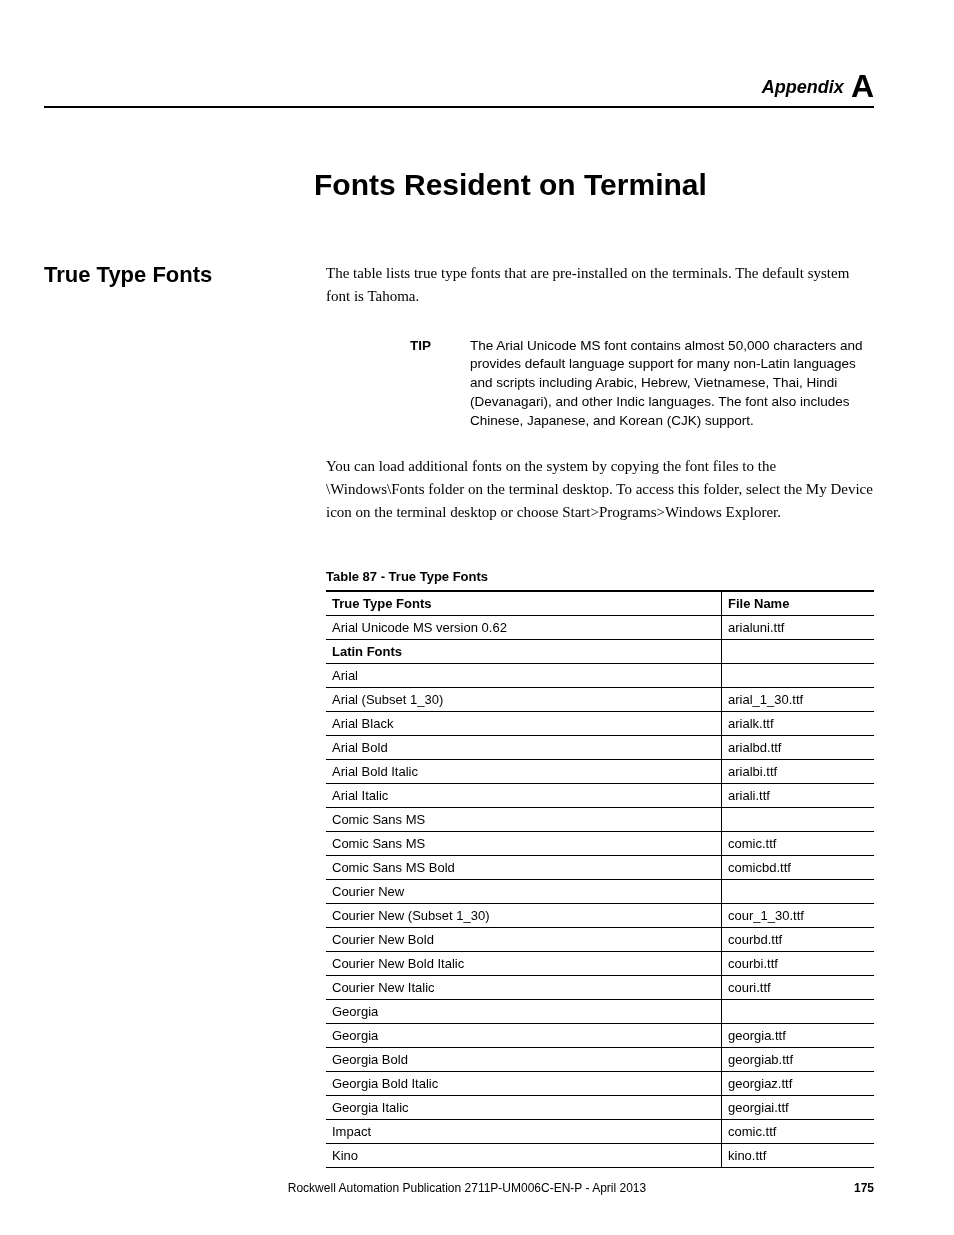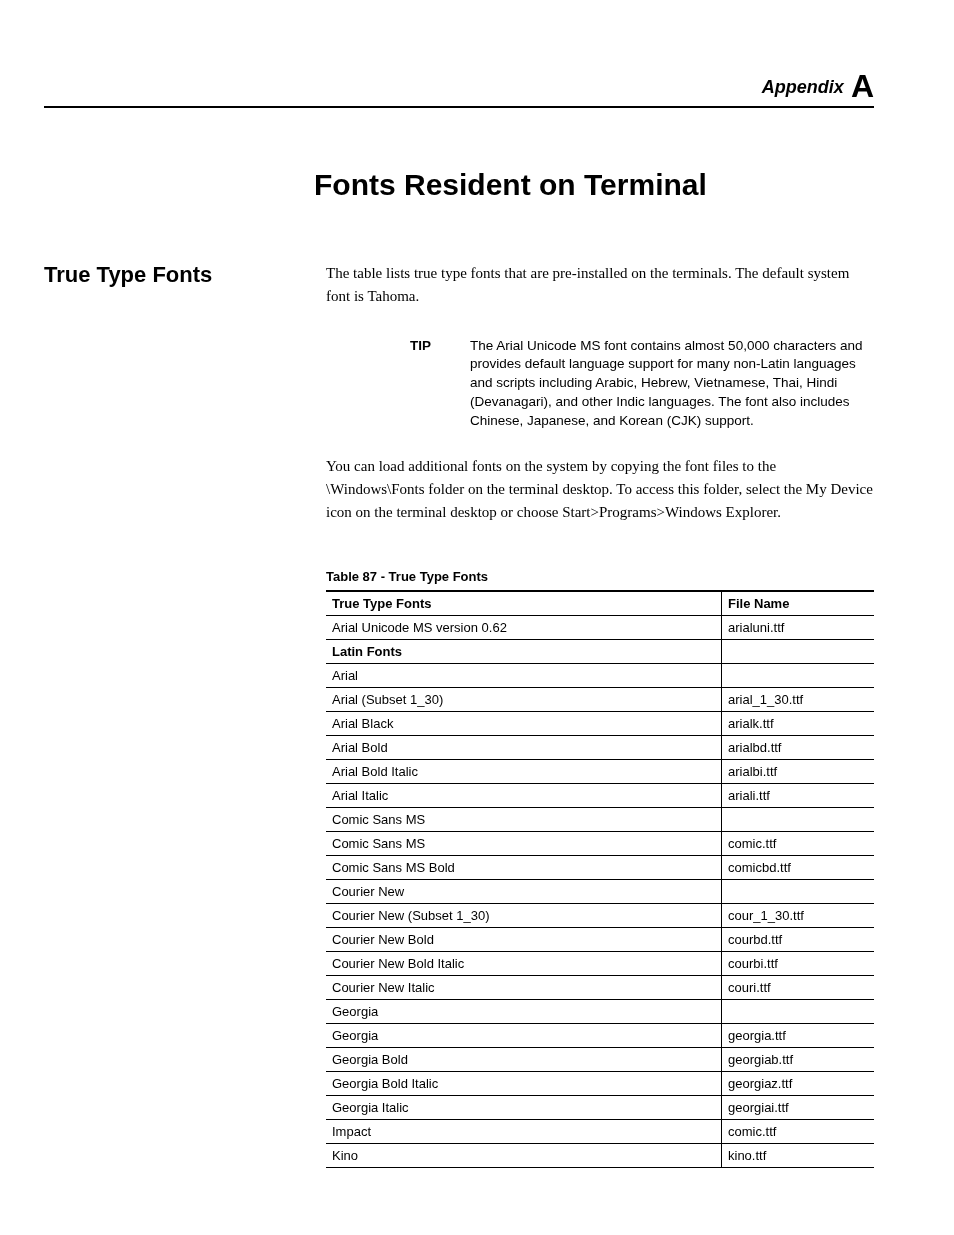--- a/index.html
+++ b/index.html
@@ -247,13 +247,18 @@
             </tr>
             <tr>
               <td>Kino</td>
               <td class="filecol">kino.ttf</td>
             </tr>
           </tbody>
       </table>
     </div>
   </div>
 
+  <div class="footer">
+    <span></span>
+    <span class="pub">Rockwell Automation Publication 2711P-UM006C-EN-P - April 2013</span>
+    <span class="pageno">175</span>
+  </div>
 </div>
 
 </body></html>

